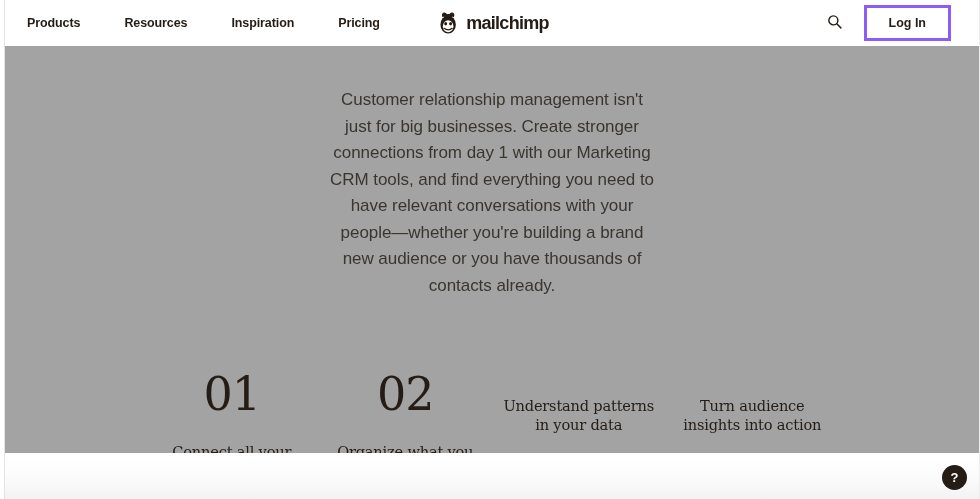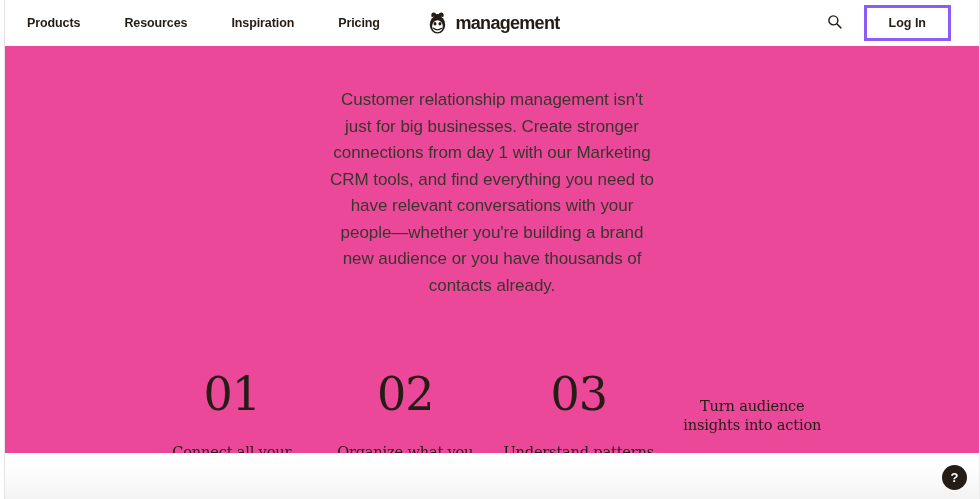--- a/index.html
+++ b/index.html
@@ -32,21 +32,21 @@
     background: #ededed;
     z-index: 5;
   }
 
   .page {
     position: absolute;
     left: 5px;
     right: 1px;
     top: 0;
     bottom: 0;
-    background: #ec4899;
+    background: #a3a3a3;
     overflow: hidden;
   }
 
   
   header.site-header {
     position: relative;
     height: 46px;
     display: flex;
     align-items: center;
     padding: 0 16px 0 22px;
@@ -236,21 +236,21 @@
           <ellipse cx="32" cy="36" rx="19" ry="22" fill="#241c15"></ellipse>
           <ellipse cx="32" cy="40" rx="13" ry="15" fill="#ffffff"></ellipse>
           <ellipse cx="26" cy="34" rx="3.6" ry="4.4" fill="#241c15"></ellipse>
           <ellipse cx="38" cy="34" rx="3.6" ry="4.4" fill="#241c15"></ellipse>
           <path d="M22 45 Q32 53 42 45" stroke="#241c15" stroke-width="3" fill="none" stroke-linecap="round"></path>
           <path d="M18 18 Q14 8 22 6 Q28 5 30 13" fill="#241c15"></path>
           <path d="M46 18 Q50 8 42 6 Q36 5 34 13" fill="#241c15"></path>
           <ellipse cx="32" cy="17" rx="10" ry="7" fill="#241c15"></ellipse>
         </svg>
       </span>
-      <span class="brand-word">management</span>
+      <span class="brand-word">mailchimp</span>
     </div>
 
     <div class="header-right">
       <button class="search-btn">
         <span>
           <svg width="15" height="15" viewBox="0 0 20 20" aria-hidden="true">
             <circle cx="8.5" cy="8.5" r="6" fill="none" stroke="#241c15" stroke-width="1.9"></circle>
             <line x1="13" y1="13" x2="18.5" y2="18.5" stroke="#241c15" stroke-width="1.9" stroke-linecap="round"></line>
           </svg>
         </span>
@@ -271,21 +271,20 @@
       <div class="feature-body">Bring all your audience data into Mailchimp to start using ready-made segments.</div>
     </div>
 
     <div class="feature">
       <div class="feature-num">02</div>
       <div class="feature-title">Organize what you know</div>
       <div class="feature-body">Create your own segments and tags to filter audience data however you need to.</div>
     </div>
 
     <div class="feature">
-      <div class="feature-num">03</div>
       <div class="feature-title">Understand patterns in your data</div>
       <div class="feature-body">Get to know your audience at a glance with your audience dashboard.</div>
     </div>
 
     <div class="feature">
       <div class="feature-title">Turn audience insights into action</div>
       <div class="feature-body">Set up automated messages to trigger based on specific segments or tags.</div>
     </div>
 
   </section>

